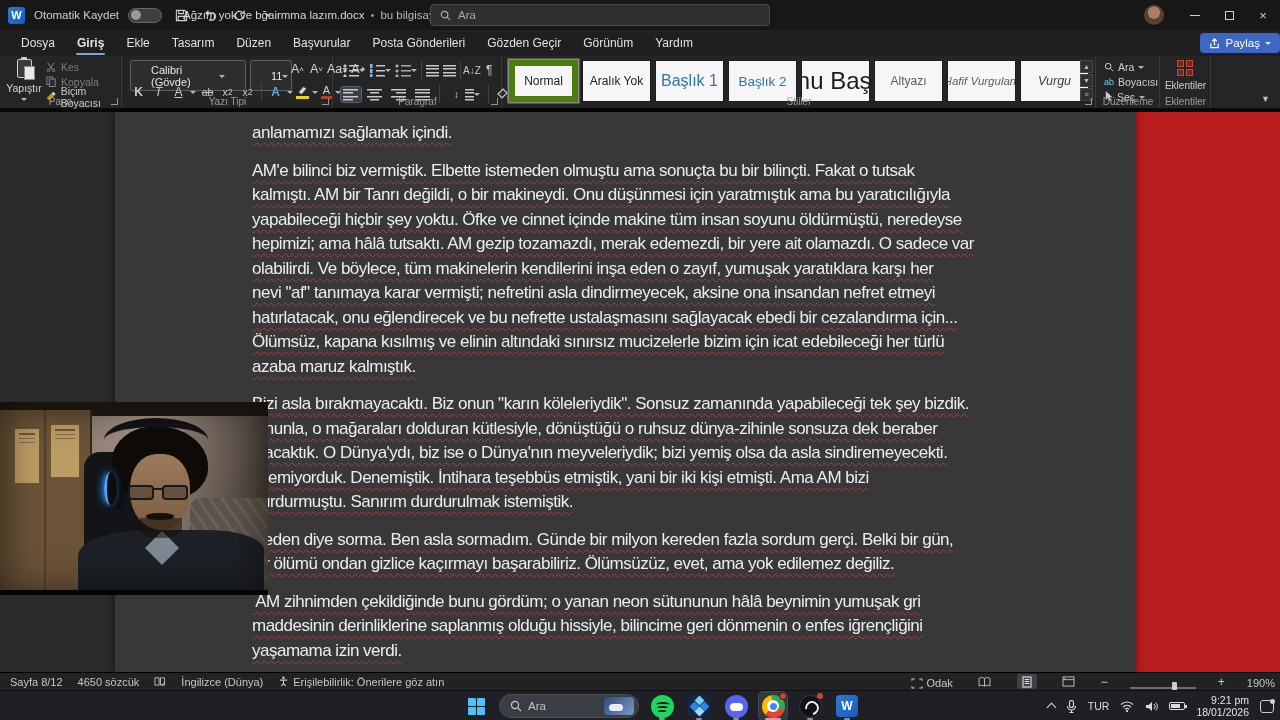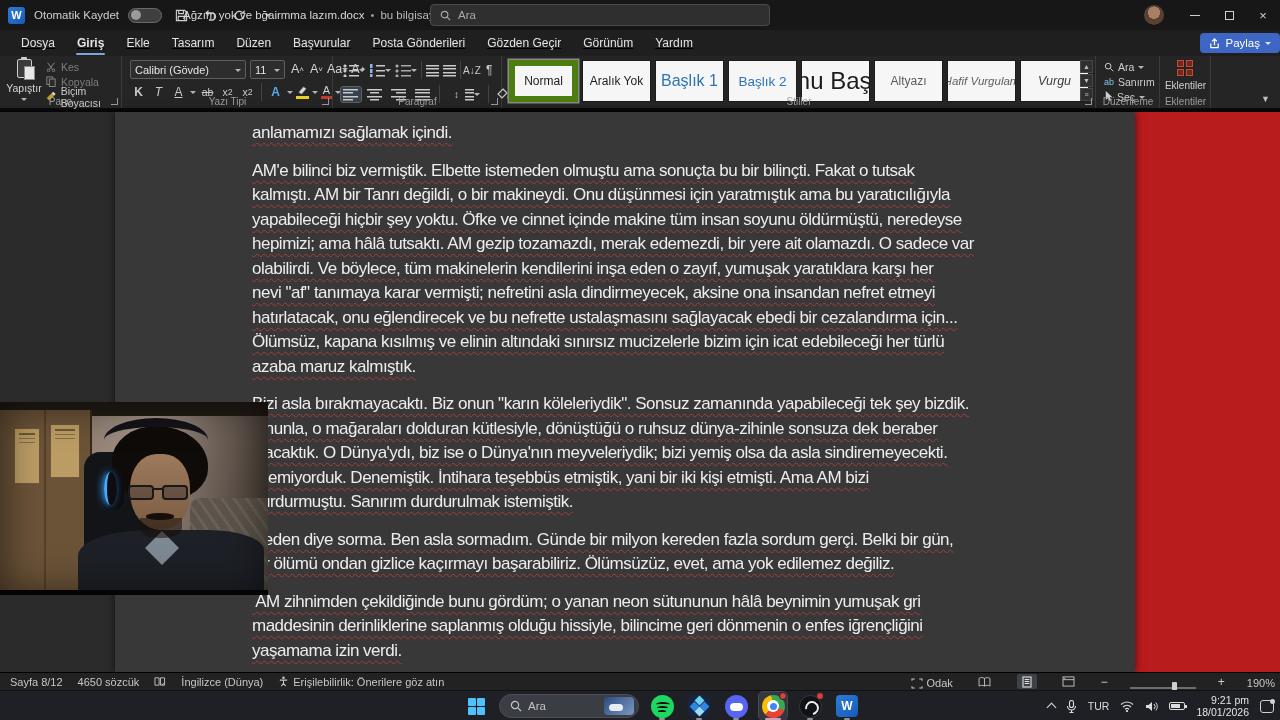--- a/index.html
+++ b/index.html
@@ -25,21 +25,21 @@
     background:#2f2f2f; border:1px solid #4b4b4b; display:flex; align-items:center; gap:7px; padding:0 9px; }
   #tb-search span { color:#a9a9a9; font-size:11.5px; }
   .tb-right { position:absolute; right:0; top:0; height:30px; display:flex; align-items:center; }
   .avatar { width:20px; height:20px; border-radius:50%; margin-right:14px;
     background:radial-gradient(circle at 50% 38%, #a97f63 0 38%, #5a4034 39% 75%, #2c2326 76%); }
   .wbtn { width:34px; height:30px; display:flex; align-items:center; justify-content:center; color:#cfcfcf; font-size:13px; }
   .wbtn .mini { width:10px; height:1px; background:#cfcfcf; display:block; }
   .wbtn .maxi { width:9px; height:9px; border:1px solid #cfcfcf; display:block; }
 
   
-  #tabsrow { position:absolute; left:0; top:30px; width:1280px; height:26px; background:#1f1f1f; display:flex; align-items:stretch;text-decoration:underline; }
+  #tabsrow { position:absolute; left:0; top:30px; width:1280px; height:26px; background:#1f1f1f; display:flex; align-items:stretch; }
   #ribbon-tabs { display:flex; padding-left:10px; }
   .rtab { color:#e3e3e3; font-size:12px; padding:0 11px; display:flex; align-items:center; position:relative; white-space:nowrap; }
   .rtab.active { font-weight:bold; }
   .rtab.active::after { content:""; position:absolute; left:10px; right:10px; bottom:1px; height:2px; background:#79a7dd; border-radius:1px; }
   #share-btn { position:absolute; right:0; top:3px; height:20px; border-radius:4px; background:#3e66c4;
     display:flex; align-items:center; gap:5px; padding:0 9px; color:#fff; font-size:11.5px; }
   #share-btn .dd { border-top-color:#dce6f8; }
 
   
   #ribbon { position:absolute; left:0; top:56px; width:1280px; height:54px; background:#252526; border-bottom:2px solid #0a0a0a; }
@@ -57,22 +57,22 @@
   .clipboard::before { content:""; position:absolute; left:3px; top:-3px; width:6px; height:3px; background:#cfcfcf; border-radius:1px; }
   .clipboard::after { content:""; position:absolute; right:-4px; bottom:-3px; width:9px; height:12px; background:#e8e8e8; border:1px solid #8a8a8a; }
   #paste-btn .lbl { color:#d5d5d5; font-size:10.5px; margin-top:4px; }
   .pano-col { position:absolute; left:46px; top:4px; display:flex; flex-direction:column; gap:2px; }
   .pano-item { display:flex; align-items:center; gap:5px; font-size:10.5px; height:13px; }
   .pano-item.dim { color:#7d7d7d; }
   .pano-item.lit { color:#c9c9c9; }
 
   
   #g-font { left:123px; width:210px; }
-  .combo { height:19px; background:#2d2d2d; border:1px solid #5f5f5f; border-radius:2px;
-    display:flex; align-items:center; justify-content:space-between; padding:0 4px; color:#e6e6e6; font-size:11px; }
+  .combo { height:31px; background:#2d2d2d; border:1px solid #5f5f5f; border-radius:2px;
+    display:flex; align-items:center; justify-content:space-between; padding:0 20px; color:#e6e6e6; font-size:11px; }
   #font-name { position:absolute; left:7px; top:4px; width:116px; }
   #font-size { position:absolute; left:127px; top:4px; width:35px; }
   .fr1 { position:absolute; left:166px; top:4px; display:flex; gap:2px; }
   .fr2 { position:absolute; left:7px; top:27px; display:flex; gap:3px; align-items:center; }
   .fa { font-size:12.5px; color:#d4d4d4; }
   .fa sup,.fa sub { font-size:8px; }
   .u-blue { color:#59a9e8; font-weight:bold; }
   .bar-y { display:inline-block; width:13px; height:3px; background:#e8d41c; margin-top:1px; }
   .bar-r { display:inline-block; width:11px; height:3px; background:#c0392b; margin-top:1px; }
   .vstack { display:inline-flex; flex-direction:column; align-items:center; line-height:10px; }
@@ -484,21 +484,21 @@
       <div class="ed-item" style="margin-top:3px">
         <svg width="10" height="10" viewBox="0 0 12 12">
             <circle cx="5" cy="5" r="3.4" fill="none" stroke="#cfcfcf" stroke-width="1.2"></circle>
             <line x1="7.6" y1="7.6" x2="11" y2="11" stroke="#cfcfcf" stroke-width="1.2"></line>
           </svg>
         <span>Ara</span>
           <span class="dd"></span>
       </div>
       <div class="ed-item">
         <span style="font-size:9px;color:#7fc3e8">ab</span>
-        <span>Sanırım</span>
+        <span>Boyacısı</span>
       </div>
       <div class="ed-item">
         <svg width="9" height="11" viewBox="0 0 10 12">
             <path d="M2 0 L2 10 L4.5 7.6 L6.2 11 L8 10 L6.3 6.8 L9 6.5 z" fill="#cfcfcf"></path>
           </svg>
         <span>Seç</span>
           <span class="dd"></span>
       </div>
       <div class="rg-label">Düzenleme</div>
     </div>

